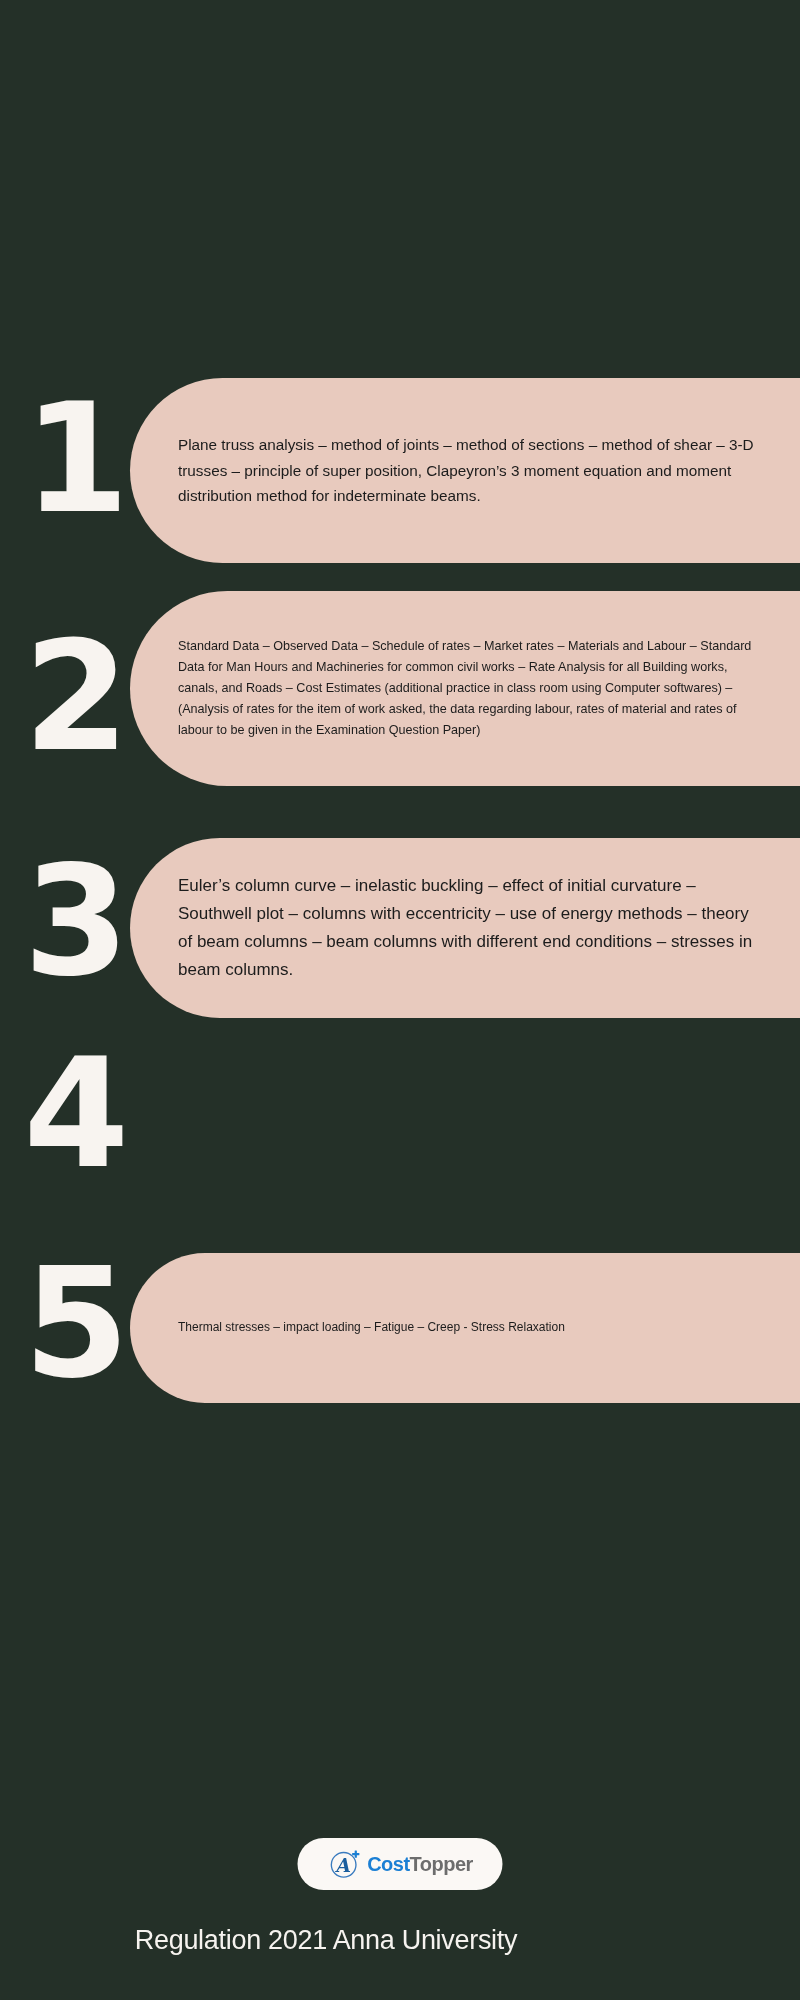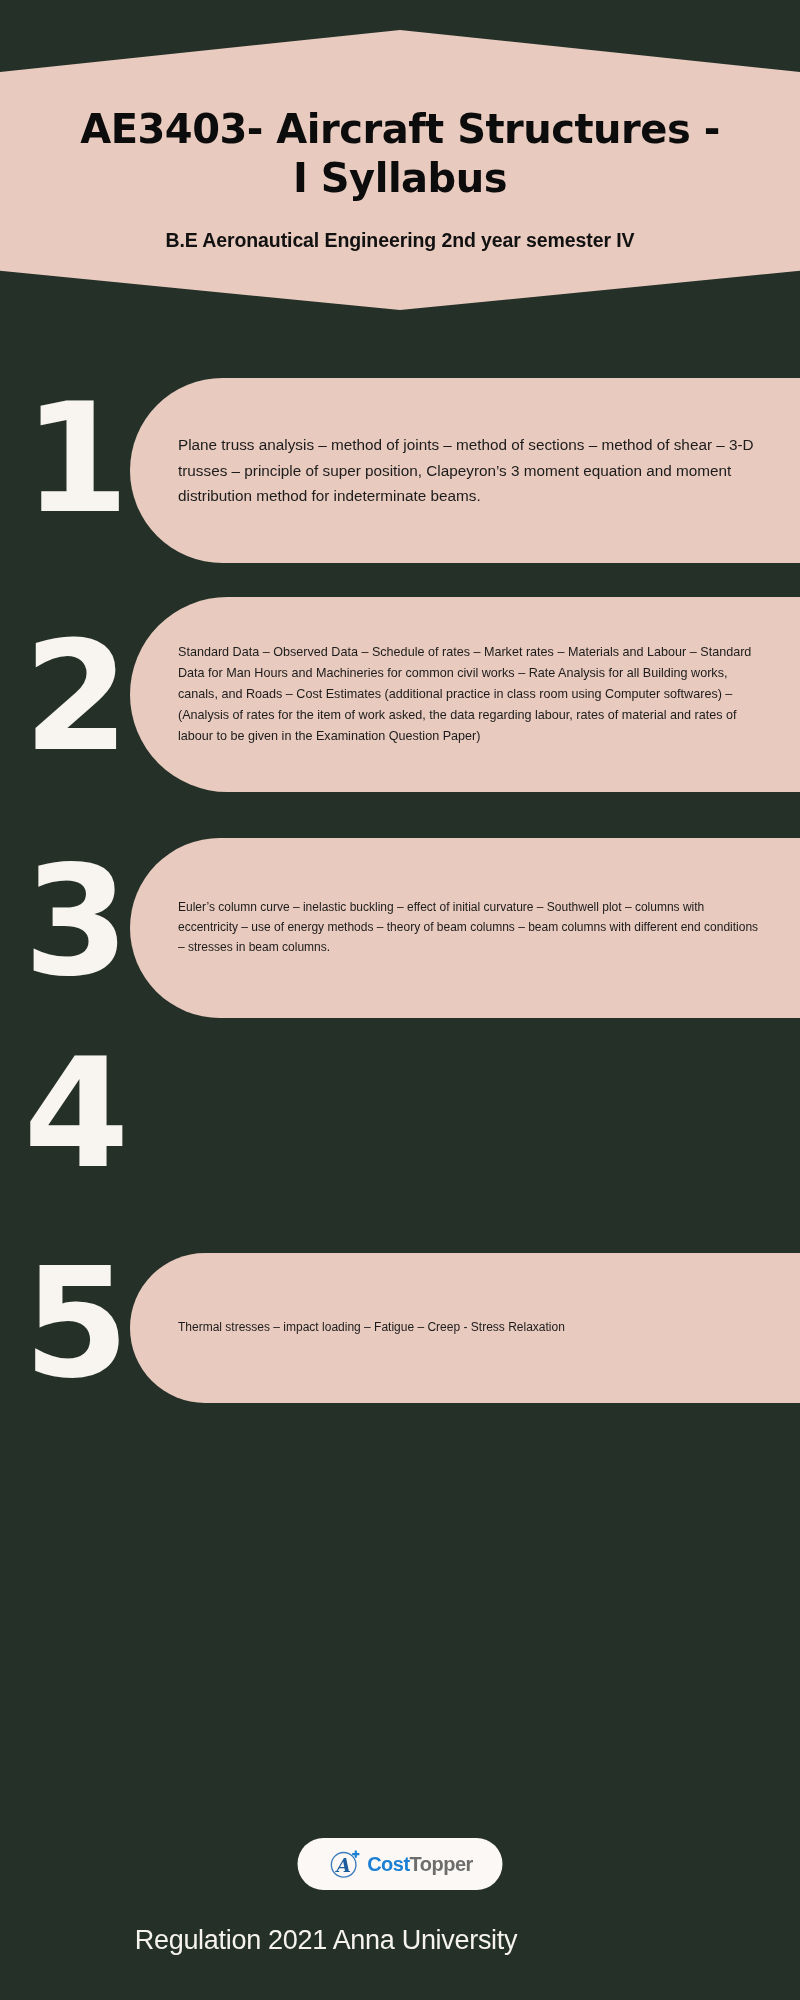--- a/index.html
+++ b/index.html
@@ -134,42 +134,38 @@
     font-size:27px;
     color:#f6f3ef;
     letter-spacing:-0.3px;
   }
 </style>
 </head>
 <body>
 
 <div id="poster">
 
-  <div class="header-banner">
-    <div class="poster-title">AE3403- Aircraft Structures - I Syllabus</div>
-    <div class="poster-subtitle">B.E Aeronautical Engineering 2nd year semester IV</div>
-  </div>
 
   <div class="unit-1-abs">
     <div class="card" style="top:0; min-height:185px; height:185px;">
       <div class="txt" style="font-size:15.3px; line-height:1.66;">Plane truss analysis – method of joints – method of sections – method of shear – 3-D trusses – principle of super position, Clapeyron’s 3 moment equation and moment distribution method for indeterminate beams.</div>
     </div>
     <div class="bignum" style="top:5px; font-size:152px;">1</div>
   </div>
 
   <div class="unit-2-abs">
-    <div class="card" style="top:14px; min-height:195px; height:195px;">
+    <div class="card" style="top:8px; min-height:195px; height:195px;">
       <div class="txt" style="font-size:12.6px; line-height:1.68;">Standard Data – Observed Data – Schedule of rates – Market rates – Materials and Labour – Standard Data for Man Hours and Machineries for common civil works – Rate Analysis for all Building works, canals, and Roads – Cost Estimates (additional practice in class room using Computer softwares) – (Analysis of rates for the item of work asked, the data regarding labour, rates of material and rates of labour to be given in the Examination Question Paper)</div>
     </div>
     <div class="bignum" style="top:38px; font-size:152px;">2</div>
   </div>
 
   <div class="unit-3-abs">
     <div class="card" style="top:0; min-height:180px; height:180px;">
-      <div class="txt" style="font-size:12px; line-height:1.66;">Euler’s column curve – inelastic buckling – effect of initial curvature – Southwell plot – columns with eccentricity – use of energy methods – theory of beam columns – beam columns with different end conditions – stresses in beam columns.</div>
+      <div class="txt" style="font-size:17px; line-height:1.66;">Euler’s column curve – inelastic buckling – effect of initial curvature – Southwell plot – columns with eccentricity – use of energy methods – theory of beam columns – beam columns with different end conditions – stresses in beam columns.</div>
     </div>
     <div class="bignum" style="top:8px; font-size:152px;">3</div>
   </div>
 
   <div class="unit-4-abs">
     <div class="bignum" style="top:0px; font-size:152px;">4</div>
   </div>
 
   <div class="unit-5-abs">
     <div class="card" style="top:0; min-height:150px; height:150px;">

